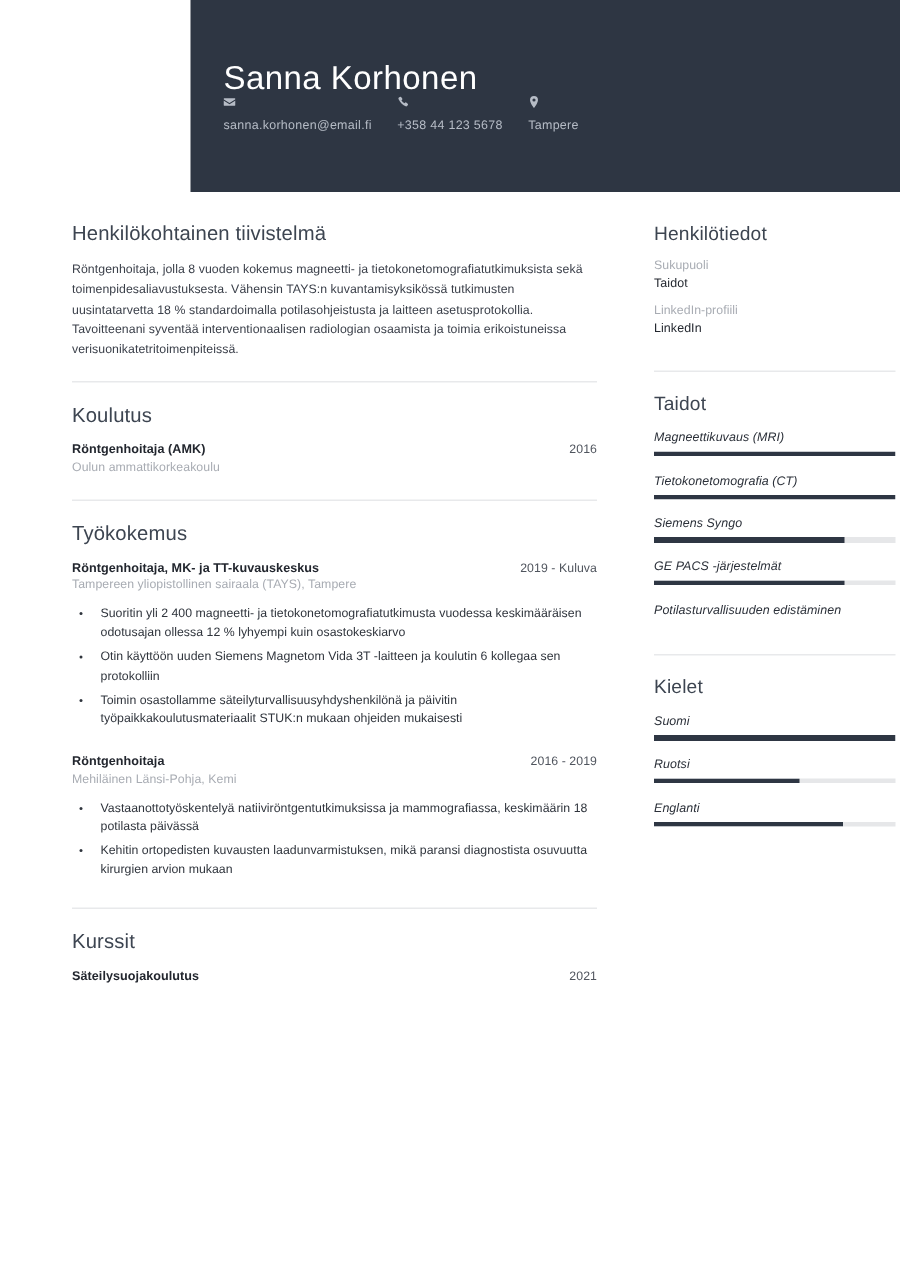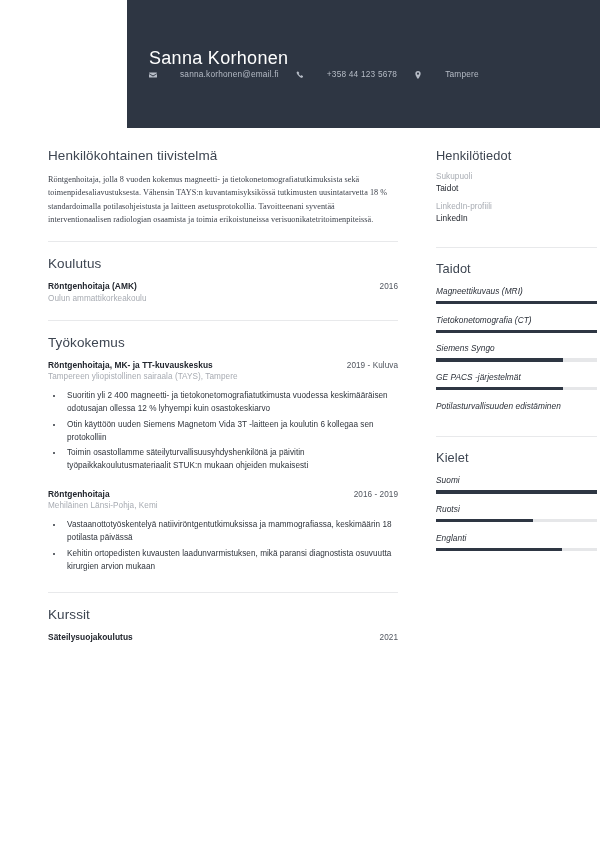--- a/index.html
+++ b/index.html
@@ -26,39 +26,40 @@
     width: 473px;
     height: 128px;
     background: #2e3643;
     display: flex;
     flex-direction: column;
     justify-content: center;
     padding: 0 0 0 22px;
   }
   .full-name {
     color: #ffffff;
-    font-size: 18px;
+    font-size: 22px;
     font-weight: 400;
     letter-spacing: 0.3px;
     line-height: 1.1;
   }
   .contact-row {
     display: flex;
     align-items: center;
     gap: 17px;
     flex-wrap: wrap;
   }
   .contact-item {
     display: flex;
-    align-items: flex-end;
-    gap: 23px;
+    align-items: flex-start;
+    gap: 6px;
     color: #b6bcc6;
     font-size: 8.3px;
     letter-spacing: 0.2px;
     white-space: nowrap;
+    flex-direction: column;
   }
   .contact-item svg { display: block; flex: none; }
 
   
   .body {
     position: absolute;
     left: 0;
     top: 128px;
     width: 600px;
     display: flex;
@@ -92,21 +93,20 @@
     background: #e8e9eb;
     margin: 13px 0 14px 0;
   }
   .divider.side { margin: 13px 0 13px 0; }
 
   .summary-text {
     font-size: 8.2px;
     line-height: 1.62;
     color: #3a3f49;
     letter-spacing: 0.05px;
-    font-family: Liberation Serif, serif;
   }
 
   
   .entry { margin-bottom: 2px; }
   .entry-head {
     display: flex;
     justify-content: space-between;
     align-items: baseline;
     gap: 10px;
     text-align: center;

